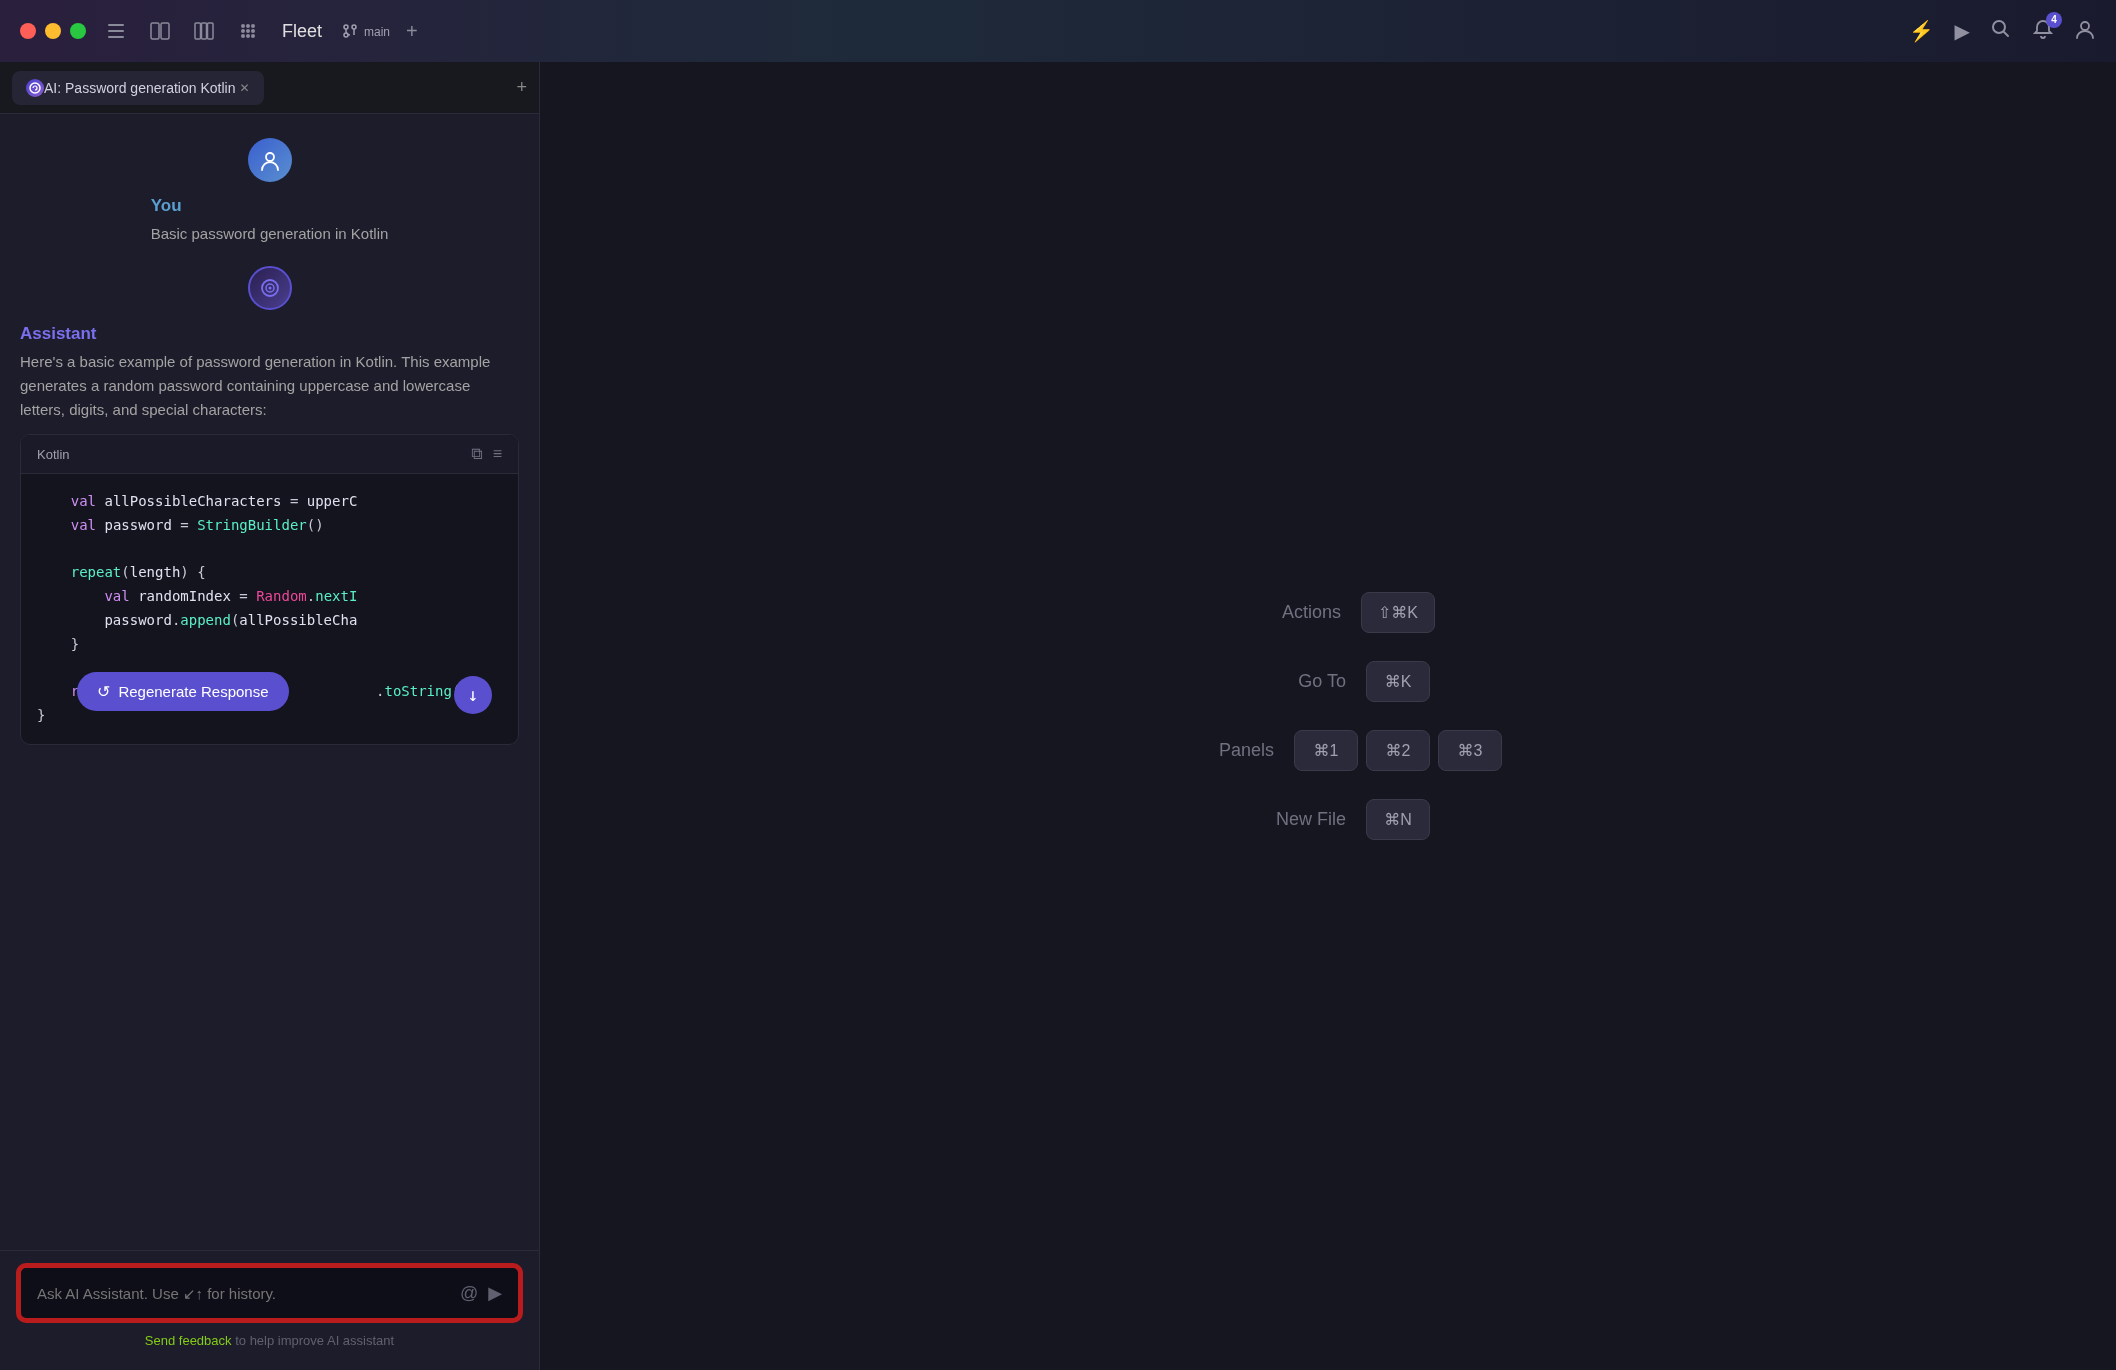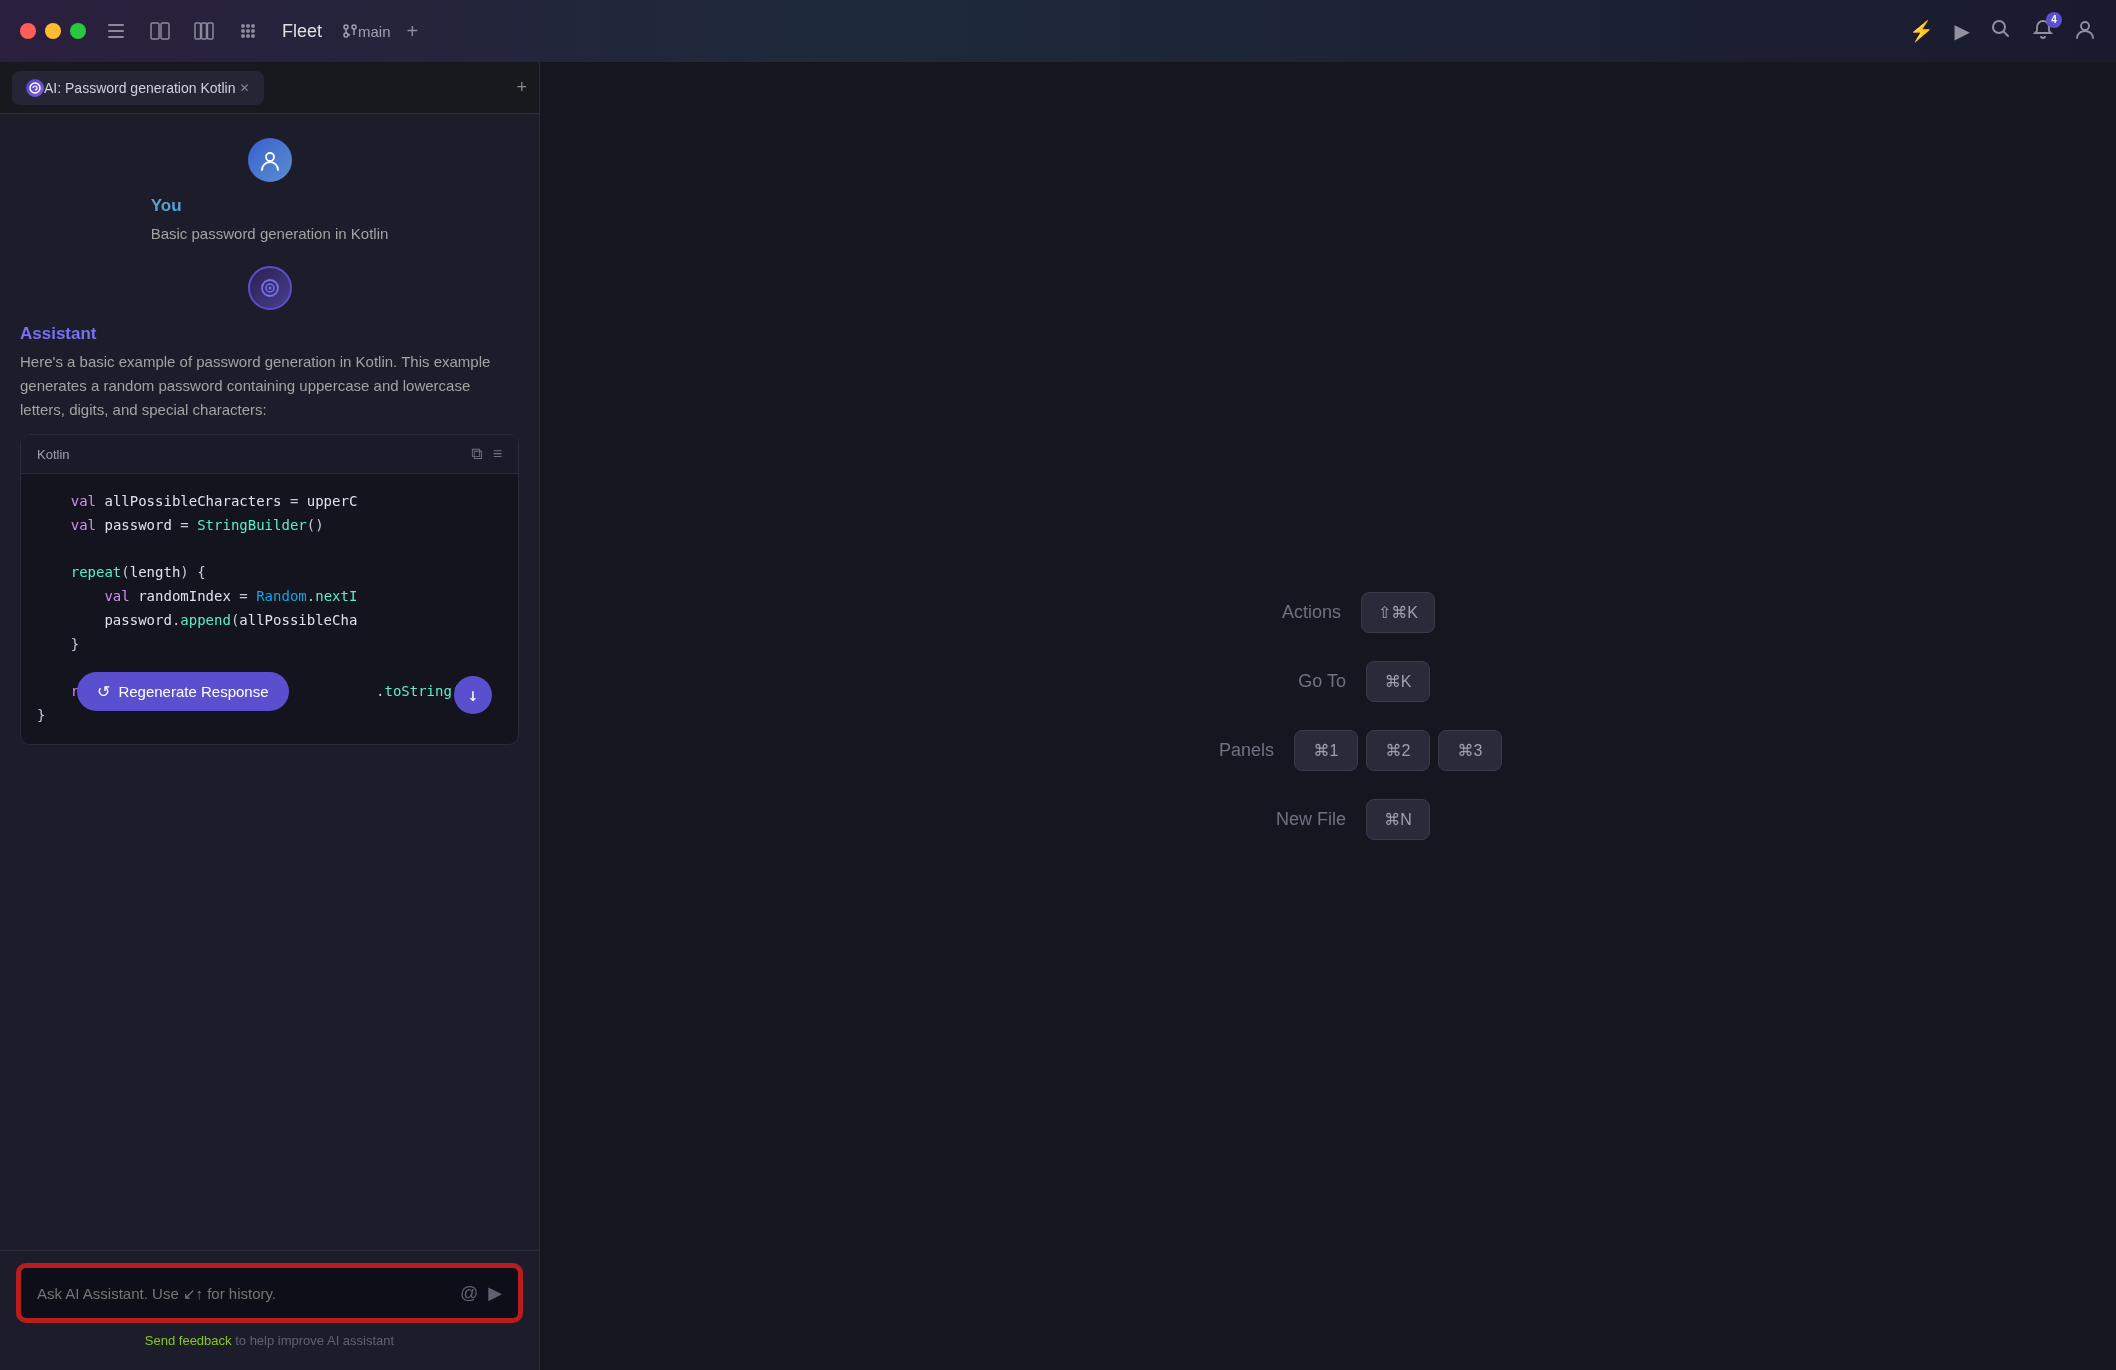--- a/index.html
+++ b/index.html
@@ -52,23 +52,24 @@
 
     .titlebar-logo {
       color: #e0e0e0;
       font-size: 18px;
       font-weight: 500;
       margin-left: 4px;
     }
 
     .titlebar-branch {
       display: flex;
-      align-items: flex-start;
+      align-items: flex-end;
+      gap: 6px;
       color: #a0a0b0;
-      font-size: 15px;
+      font-size: 12px;
       margin-left: 4px;
     }
 
     .titlebar-add {
       color: #8a8a9a;
       font-size: 20px;
       cursor: pointer;
     }
 
     .titlebar-right {
@@ -258,21 +259,21 @@
       overflow-x: auto;
       font-family: 'SF Mono', 'Menlo', 'Monaco', monospace;
       font-size: 14px;
       line-height: 1.7;
       color: #c8c8d8;
       max-height: 400px;
     }
 
     .code-kw { color: #cf8ef4; }
     .code-fn { color: #5af0c4; }
-    .code-type { color: #0ea5e9; }
+    .code-type { color: #ec4899; }
     .code-var { color: #e0e0f0; }
 
     .regen-btn {
       display: inline-flex;
       align-items: center;
       gap: 8px;
       background: #5a4fcf;
       color: white;
       padding: 10px 20px;
       border-radius: 24px;

